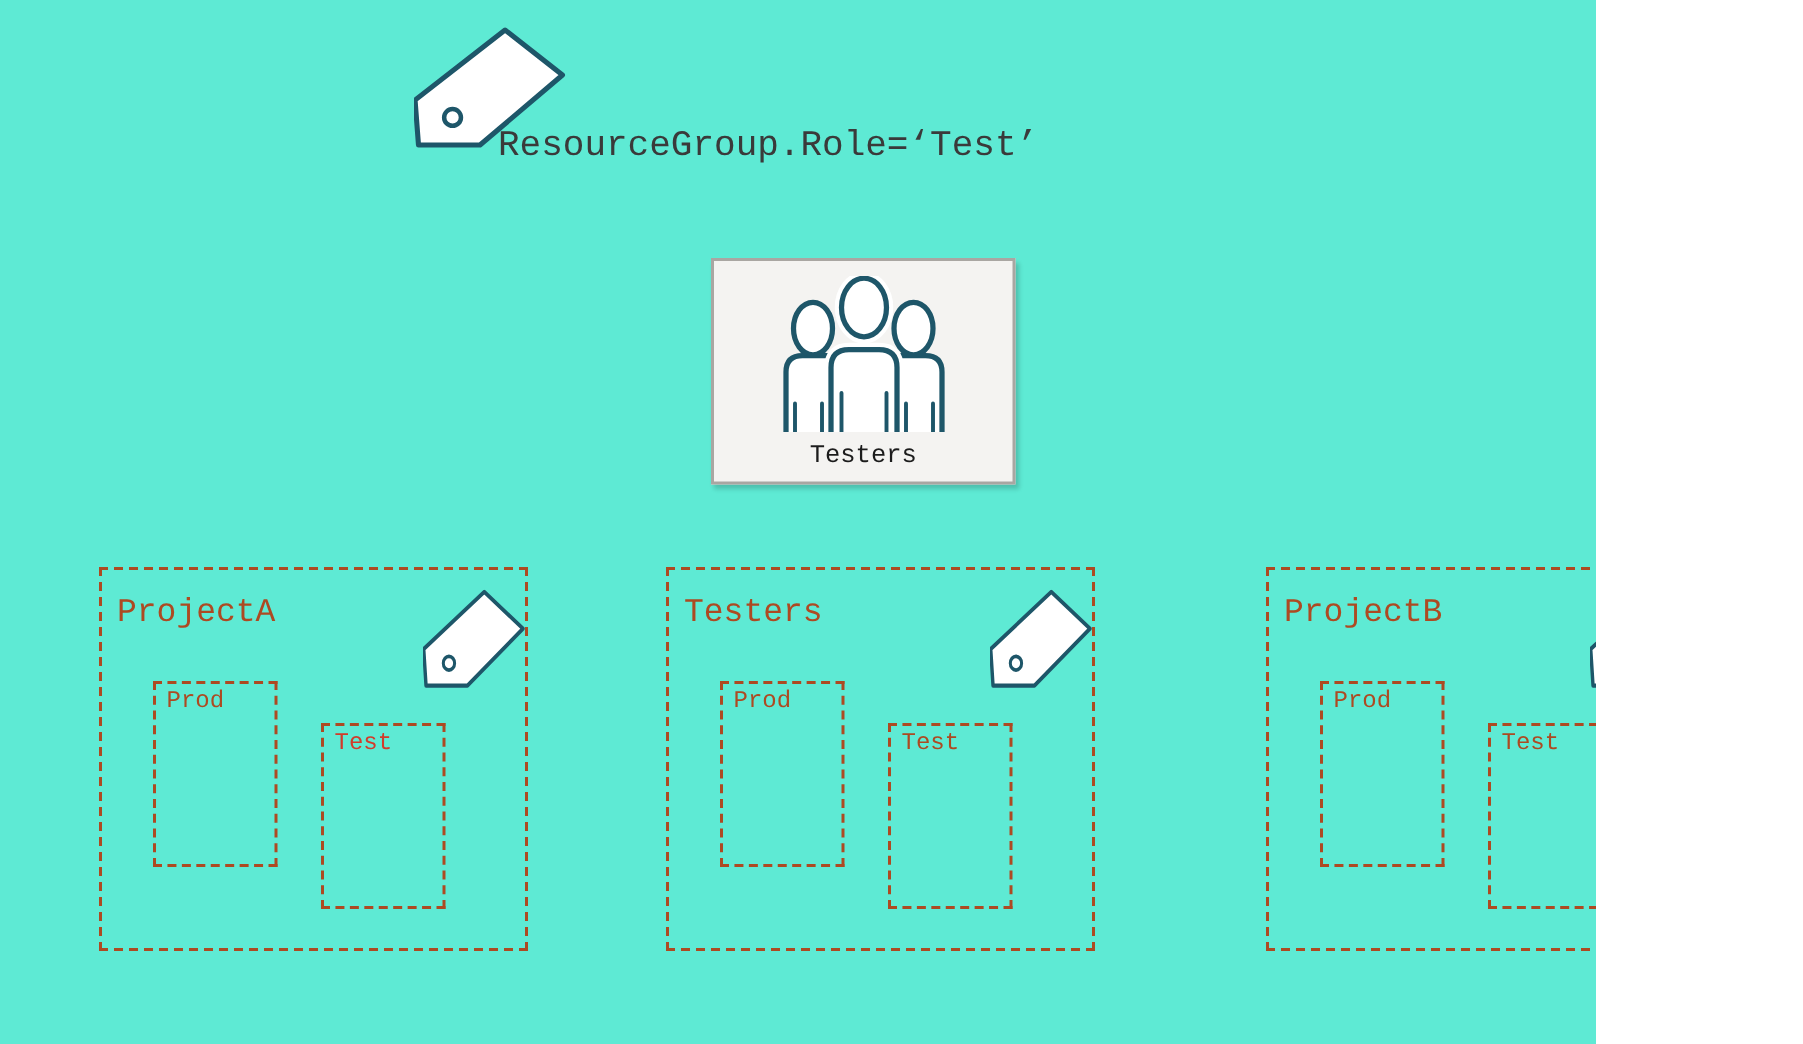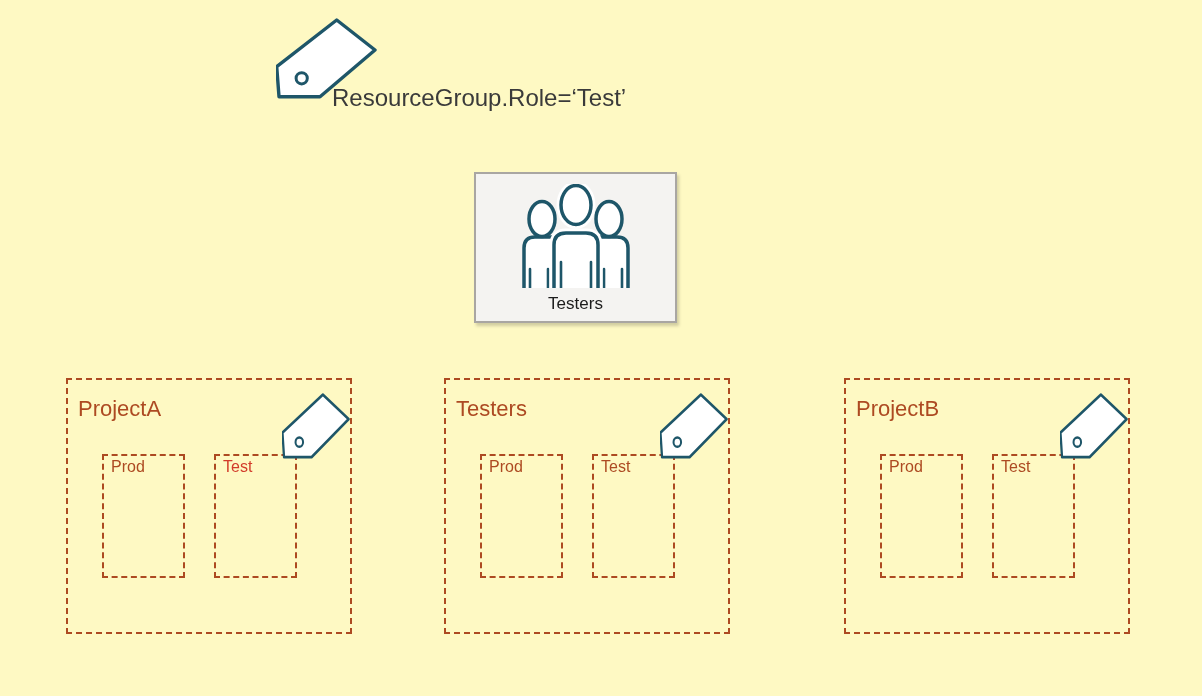--- a/index.html
+++ b/index.html
@@ -1,18 +1,18 @@
 <!DOCTYPE html>
 <html style="--teal: #1e5669; --orange: #ad4a22; --highlight-red: #d23b2a; --label-dark: #3a3a3a; --testers-text: #1c1c1c; --box-bg: #f4f3f1; --box-border: #a9a6a2;"><head>
 <meta charset="utf-8">
 <style>
   html,body{margin:0;padding:0;background:#fff;}
   #canvas{
-    position:relative;width:1202px;height:696px;background:#fef9c3;
-    font-family:Liberation Sans, sans-serif;overflow:hidden;
+    position:relative;width:1064px;height:696px;background:#5eead4;
+    font-family:Liberation Mono, monospace;overflow:hidden;
   }
   
   .policy-tag{position:absolute;left:276px;top:18px;color:var(--teal);}
   .policy-label{
     position:absolute;left:332px;top:84px;font-size:24px;
     color:var(--label-dark);white-space:nowrap;
   }
   
   .testers-box{
     position:absolute;left:474px;top:172px;width:203px;height:151px;
@@ -31,21 +31,21 @@
   }
   .project-a{left:66px;} .project-b{left:444px;} .project-c{left:844px;}
   .project-label{
     position:absolute;left:10px;top:16px;font-size:22px;color:var(--orange);
     white-space:nowrap;
   }
   .rg{
     position:absolute;top:74px;width:83px;height:124px;
     border:2px dashed var(--orange);box-sizing:border-box;
   }
-  .rg-prod{left:34px;} .rg-test{left:146px;}
+  .rg-prod{left:34px;} .rg-test{left:146px;margin-top:28px;}
   .rg-label{
     position:absolute;left:7px;top:2px;font-size:16px;color:var(--orange);
     white-space:nowrap;
   }
   .rg-label.highlight{color:var(--highlight-red);}
   .project-tag{position:absolute;left:214px;top:13px;color:var(--teal);z-index:3;}
   svg{display:block;}
 </style>
 </head>
 <body>

